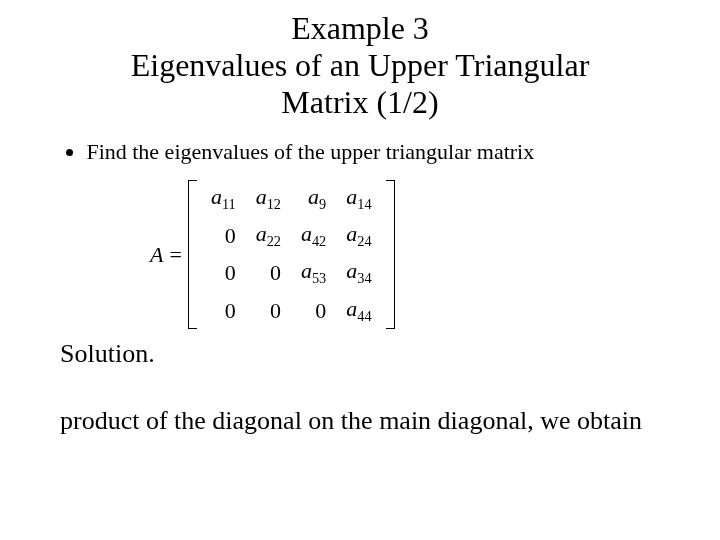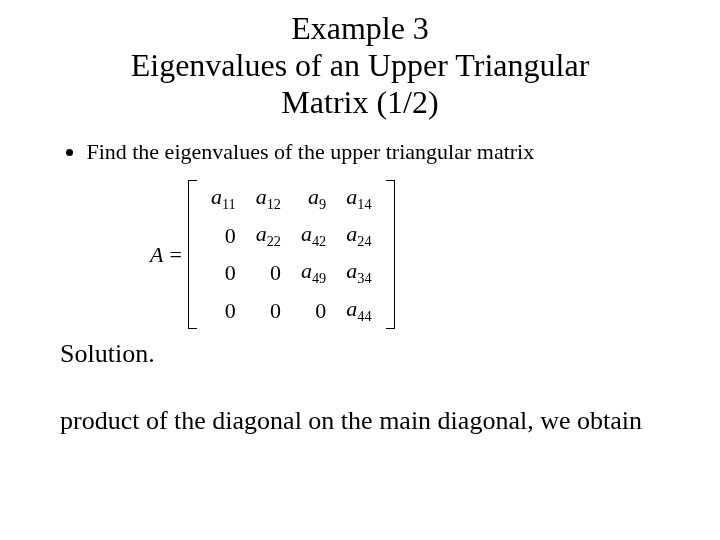--- a/index.html
+++ b/index.html
@@ -123,21 +123,21 @@
             </tr>
             <tr>
               <td class="zero">0</td>
               <td><span>a</span><span class="sub">22</span></td>
               <td><span>a</span><span class="sub">42</span></td>
               <td><span>a</span><span class="sub">24</span></td>
             </tr>
             <tr>
               <td class="zero">0</td>
               <td class="zero">0</td>
-              <td><span>a</span><span class="sub">49</span></td>
+              <td><span>a</span><span class="sub">53</span></td>
               <td><span>a</span><span class="sub">34</span></td>
             </tr>
             <tr>
               <td class="zero">0</td>
               <td class="zero">0</td>
               <td class="zero">0</td>
               <td><span>a</span><span class="sub">44</span></td>
             </tr>
           </tbody>
       </table>

